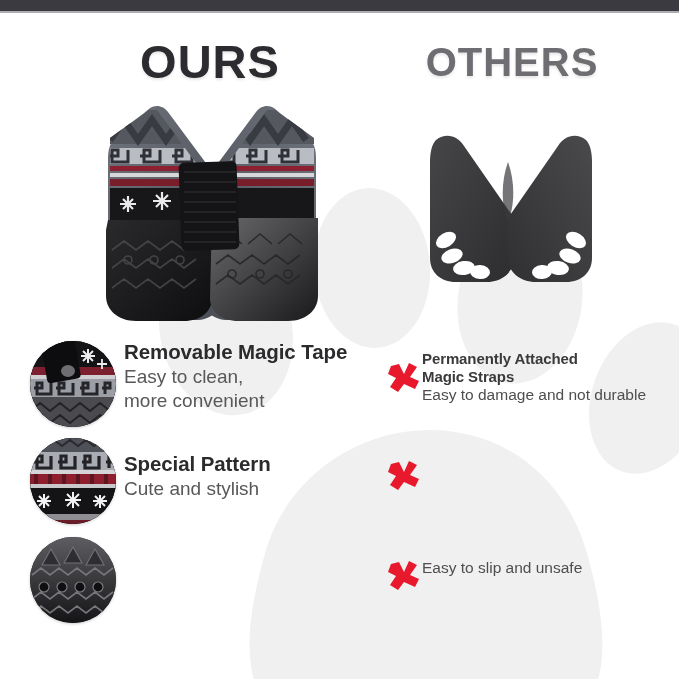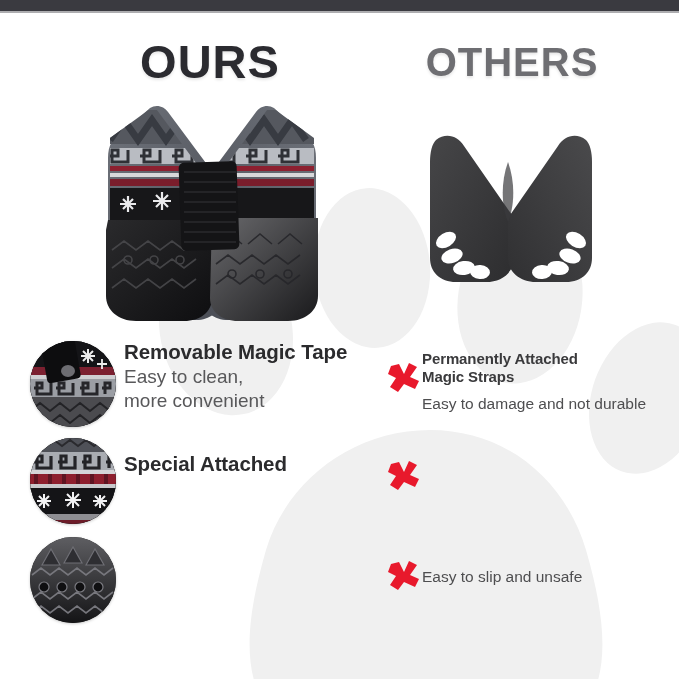--- a/index.html
+++ b/index.html
@@ -56,21 +56,21 @@
   .row1 .xmark{left:386px;top:28px;}
   .row2 .xmark{left:386px;top:26px;}
   .row3 .xmark{left:386px;top:26px;}
 
   .right-text{position:absolute;left:422px;width:250px;}
   .row1 .right-text{top:18px;}
   .row2 .right-text{top:26px;}
   .row3 .right-text{top:26px;}
 
   .r-title{font-size:15px;font-weight:bold;color:#3a3a3c;line-height:1.17;letter-spacing:-.1px;}
-  .r-sub{font-size:15.5px;color:#4e4e50;line-height:1.2;margin-top:10px;}
+  .r-sub{font-size:15.5px;color:#4e4e50;line-height:1.2;margin-top:1px;}
 
   .nowrap{white-space:nowrap;}
 </style>
 </head>
 <body>
 
 <div class="page">
 
   <svg class="paw-wm" viewBox="0 0 679 679">
     <g fill="#f0f0f0">
@@ -278,21 +278,22 @@
           <g stroke="#f2f2f4" stroke-width="2" fill="none">
             <path d="M14 56 v14 M7 63 h14 M9 58 l10 10 M19 58 l-10 10"></path>
             <path d="M43 54 v16 M35 62 h16 M37 56 l12 12 M49 56 l-12 12"></path>
             <path d="M70 57 v13 M63 63 h14 M65 58 l10 10 M75 58 l-10 10"></path>
           </g>
           <rect x="0" y="76" width="86" height="6" fill="#8e8e93"></rect>
           <rect x="0" y="82" width="86" height="4" fill="#6c1c28"></rect>
         </svg>
       </div>
       <div class="left-text">
-        <div class="f-title">Special Attached</div>
+        <div class="f-title">Special Pattern</div>
+        <div class="f-sub">Cute and stylish</div>
       </div>
       <svg class="xmark" viewBox="0 0 34 34">
         <path d="M5 6 L13 4 L18 14 L23 3 L31 7 L24 17 L33 21 L29 29 L18 24 L12 32 L4 27 L10 18 L2 14 Z" fill="#e8192c"></path>
       </svg>
     </div>
 
     <div class="row row3">
       <div class="thumb">
         <svg viewBox="0 0 86 86" width="86" height="86">
           <defs>

